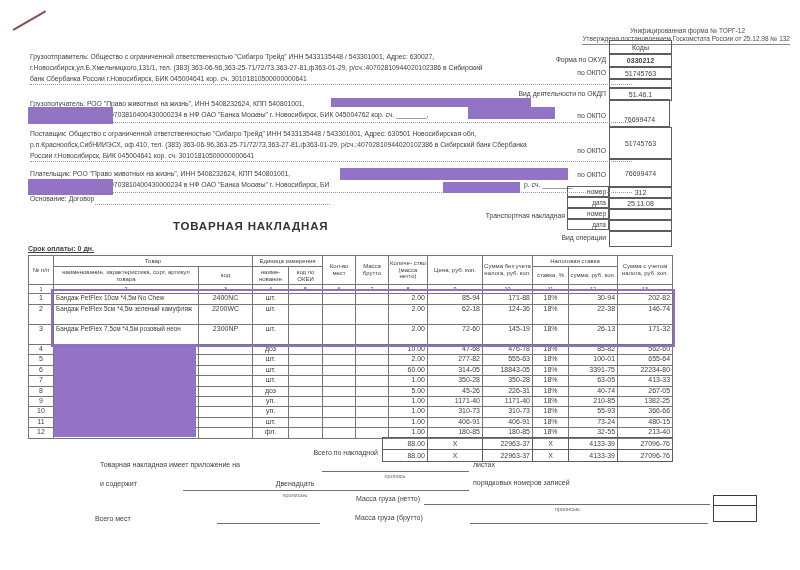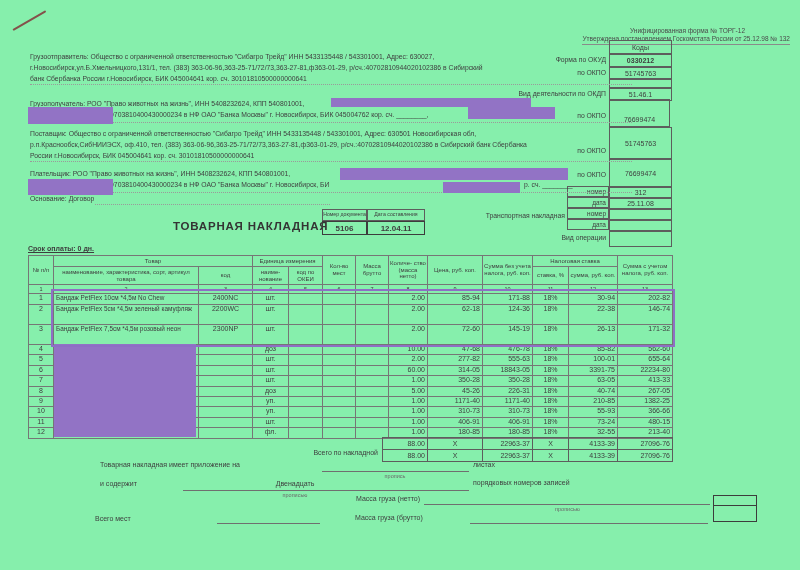--- a/index.html
+++ b/index.html
@@ -1,17 +1,17 @@
 <!DOCTYPE html>
 <html><head>
 <meta charset="utf-8">
 <style>
   html,body{margin:0;padding:0;}
   body{width:800px;height:570px;background:#e9e9e7;font-family:"Liberation Sans","DejaVu Sans",sans-serif;}
-  .page{position:relative;width:800px;height:570px;background:#86efac;overflow:hidden;color:#3e3e3e;}
+  .page{position:relative;width:800px;height:570px;background:#ffffff;overflow:hidden;color:#3e3e3e;}
   .abs{position:absolute;}
   .pen-mark{position:absolute;left:13px;top:29px;width:38px;height:2.4px;background:#84514a;transform:rotate(-30deg);transform-origin:left center;border-radius:2px;}
   .form-note{position:absolute;right:10px;top:27px;text-align:right;font-size:6.5px;line-height:8px;color:#4a4a4a;}
   .form-note .l2{border-bottom:1px solid #8a8a8a;padding-bottom:1px;}
   .party{position:absolute;left:30px;width:640px;font-size:6.8px;line-height:11px;white-space:nowrap;}
   .party .ind{padding-left:60px;}
   .dots{position:absolute;border-bottom:1px dotted #9a9a9a;height:0;}
   .uline{position:absolute;border-bottom:1px solid #6f6f6f;height:0;}
   .hint{position:absolute;font-size:5.5px;color:#6a6a6a;text-align:center;}
   .redact{position:absolute;background:#9273c5;}
@@ -122,26 +122,20 @@
   <div class="dots" style="left:95px;top:204px;width:235px;"></div>
 
   <div class="redact" style="left:331px;top:98px;width:200px;height:9px;"></div>
   <div class="redact" style="left:28px;top:107px;width:85px;height:17px;"></div>
   <div class="redact" style="left:468px;top:107px;width:87px;height:12px;"></div>
   <div class="redact" style="left:340px;top:168px;width:228px;height:12px;"></div>
   <div class="redact" style="left:28px;top:179px;width:85px;height:16px;"></div>
   <div class="redact" style="left:443px;top:182px;width:77px;height:11px;"></div>
 
   <div class="title">ТОВАРНАЯ НАКЛАДНАЯ</div>
-  <div class="docbox">
-    <div class="h" style="width:45px;">Номер документа</div>
-    <div class="h" style="width:58px;">Дата составления</div>
-    <div class="v" style="width:45px;">5106</div>
-    <div class="v" style="width:58px;">12.04.11</div>
-  </div>
 
   <div class="payterm">Срок оплаты: 0 дн.</div>
 
   <table class="goods">
     <colgroup>
       <col style="width:25px">
         <col style="width:145px">
         <col style="width:54px">
         <col style="width:36px">
       <col style="width:34px">

